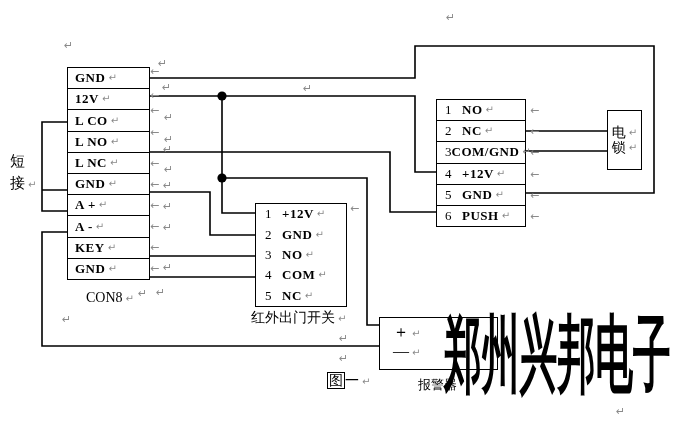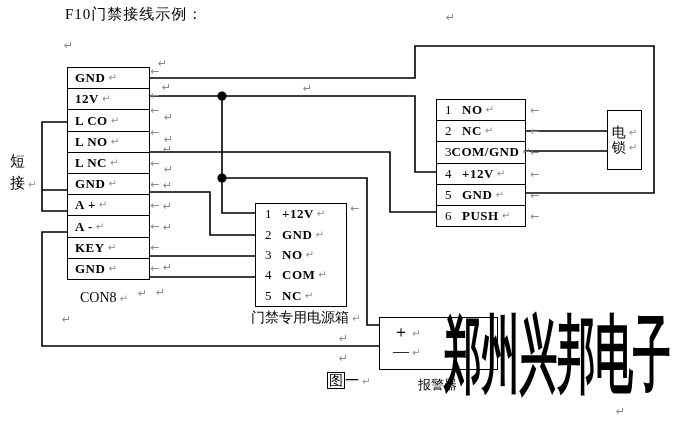--- a/index.html
+++ b/index.html
@@ -72,21 +72,20 @@
       <path d="M526,151 H607"></path>
 
       <path d="M67,122 H42 V211 H67 M42,190 H67"></path>
 
       <path d="M67,232 H42 V346 H379"></path>
     </g>
     <circle cx="222" cy="96" r="4.6" fill="#000"></circle>
     <circle cx="222" cy="178" r="4.6" fill="#000"></circle>
   </svg>
 
-  <div class="title">F10门禁接线示例：</div>
 
   <div class="shortlbl">
     <div>短</div>
     <div><span>接</span><span class="mark">↵</span></div>
   </div>
 
   <div class="box con8" id="con8-rows">
       <div class="trow">
         <span class="nm">GND</span>
         <span class="mark">↵</span>
@@ -121,21 +120,21 @@
       </div>
       <div class="trow">
         <span class="nm">KEY</span>
         <span class="mark">↵</span>
       </div>
       <div class="trow">
         <span class="nm">GND</span>
         <span class="mark">↵</span>
       </div>
     </div>
-  <div class="caption" style="left:80px;top:290px;">
+  <div class="caption" style="left:86px;top:290px;">
     <span>CON8</span><span class="mark">↵</span>
   </div>
 
   <div class="box exitbox" id="exit-rows">
       <div class="trow">
         <span class="num">1</span>
         <span class="nm">+12V</span>
         <span class="mark">↵</span>
       </div>
       <div class="trow">
@@ -153,21 +152,21 @@
         <span class="nm">COM</span>
         <span class="mark">↵</span>
       </div>
       <div class="trow">
         <span class="num">5</span>
         <span class="nm">NC</span>
         <span class="mark">↵</span>
       </div>
     </div>
   <div class="caption" style="left:251px;top:309px;">
-    <span>门禁专用电源箱</span><span class="mark">↵</span>
+    <span>红外出门开关</span><span class="mark">↵</span>
   </div>
 
   <div class="box powerbox" id="power-rows">
       <div class="trow">
         <span class="num">1</span>
         <span class="nm">NO</span>
         <span class="mark">↵</span>
       </div>
       <div class="trow">
         <span class="num">2</span>

